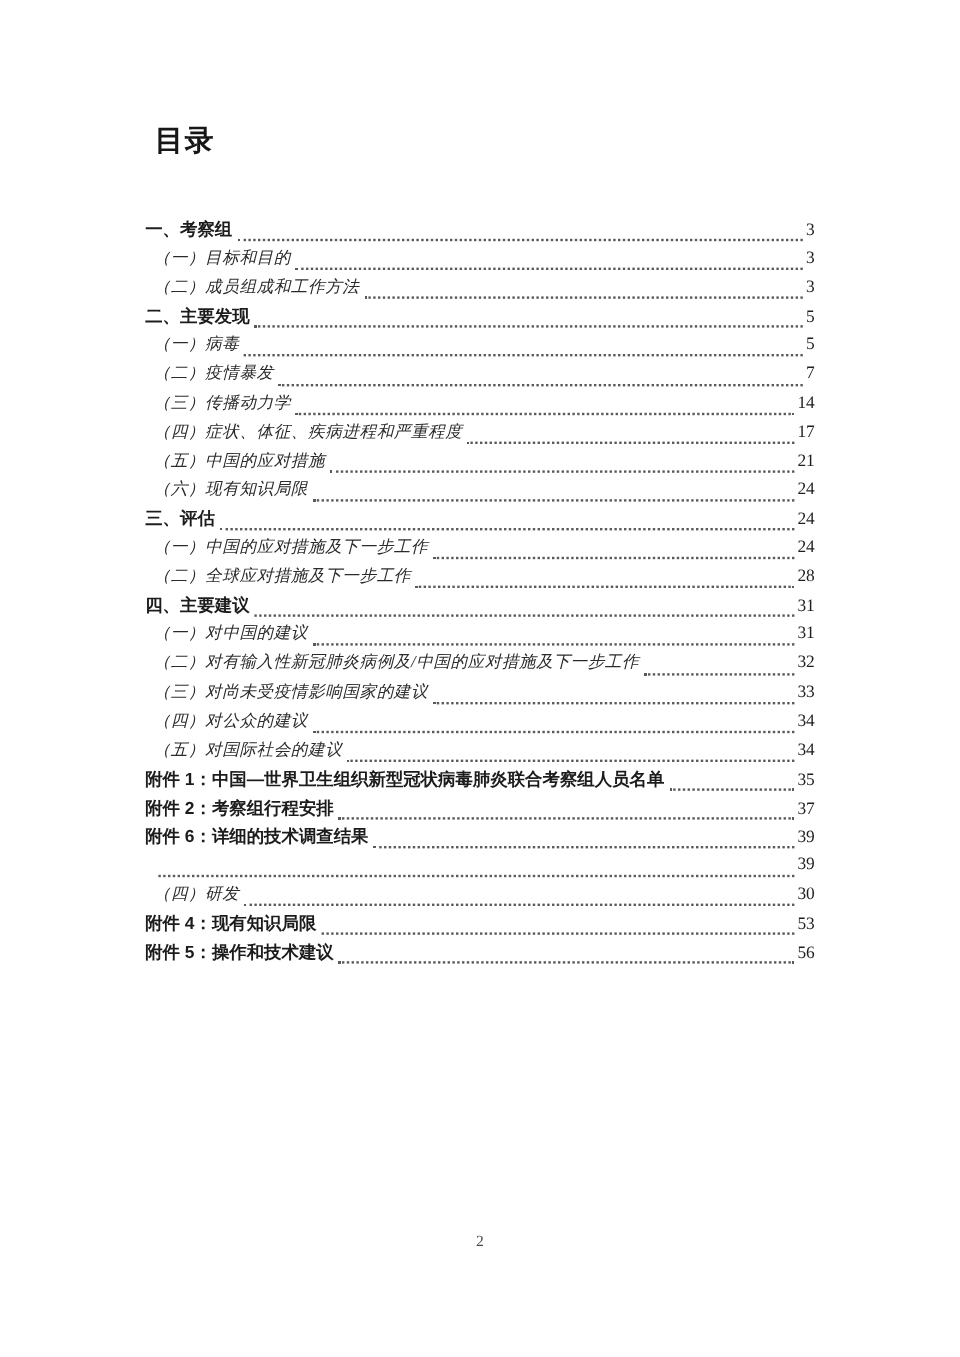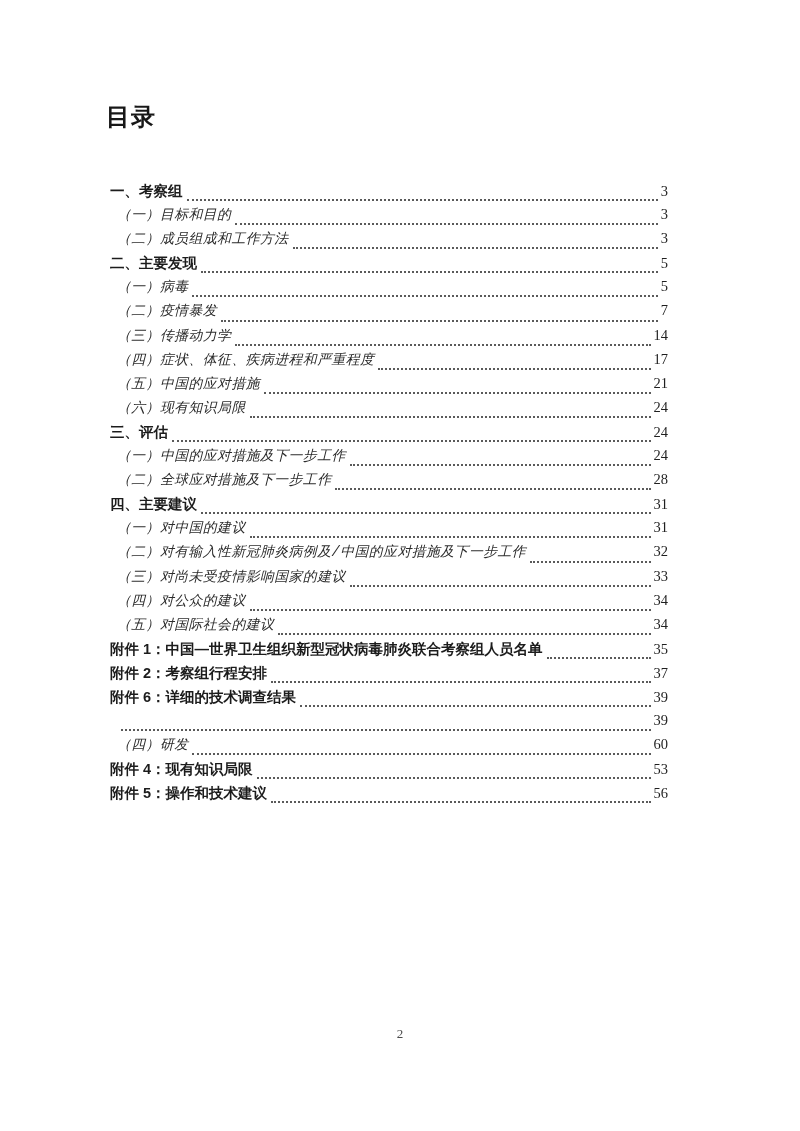--- a/index.html
+++ b/index.html
@@ -10,31 +10,31 @@
   .page {
     position: relative;
     width: 800px;
     height: 1131px;
     background: #ffffff;
     overflow: hidden;
     font-family: "Liberation Sans", sans-serif;
   }
   .doc-title {
     position: absolute;
-    left: 106px;
+    left: 129px;
     top: 101px;
     font-family: "Liberation Sans", sans-serif;
     font-weight: 700;
     font-size: 24px;
     letter-spacing: 1px;
     color: #171717;
   }
   .toc-list {
     position: absolute;
-    left: 110px;
+    left: 121px;
     top: 182px;
     width: 558px;
   }
   .toc-row {
     display: flex;
     align-items: baseline;
     height: 24.1px;
     white-space: nowrap;
   }
   .toc-row .label {
@@ -43,21 +43,21 @@
   .toc-row.l1 .label {
     font-family: "Liberation Sans", sans-serif;
     font-weight: 700;
     font-size: 14.5px;
     color: #1c1c1c;
   }
   .toc-row.l2 {
     padding-left: 7px;
   }
   .toc-row.l2 .label {
-    font-family: Liberation Mono, monospace;
+    font-family: Liberation Serif, serif;
     font-style: italic;
     font-weight: 400;
     font-size: 13.8px;
     color: #2b2b2b;
     letter-spacing: 0.5px;
   }
   .dots {
     flex: 1 1 auto;
     align-self: flex-end;
     border-bottom: 2px dotted #5a5a5a;
@@ -201,21 +201,21 @@
     <span class="dots"></span>
     <span class="pagenum">39</span>
   </div>
       <div class="toc-row l2">
     <span class="dots"></span>
     <span class="pagenum">39</span>
   </div>
       <div class="toc-row l2">
     <span class="label">（四）研发</span>
     <span class="dots"></span>
-    <span class="pagenum">60</span>
+    <span class="pagenum">30</span>
   </div>
       <div class="toc-row l1">
     <span class="label">附件 4：现有知识局限</span>
     <span class="dots"></span>
     <span class="pagenum">53</span>
   </div>
       <div class="toc-row l1">
     <span class="label">附件 5：操作和技术建议</span>
     <span class="dots"></span>
     <span class="pagenum">56</span>

